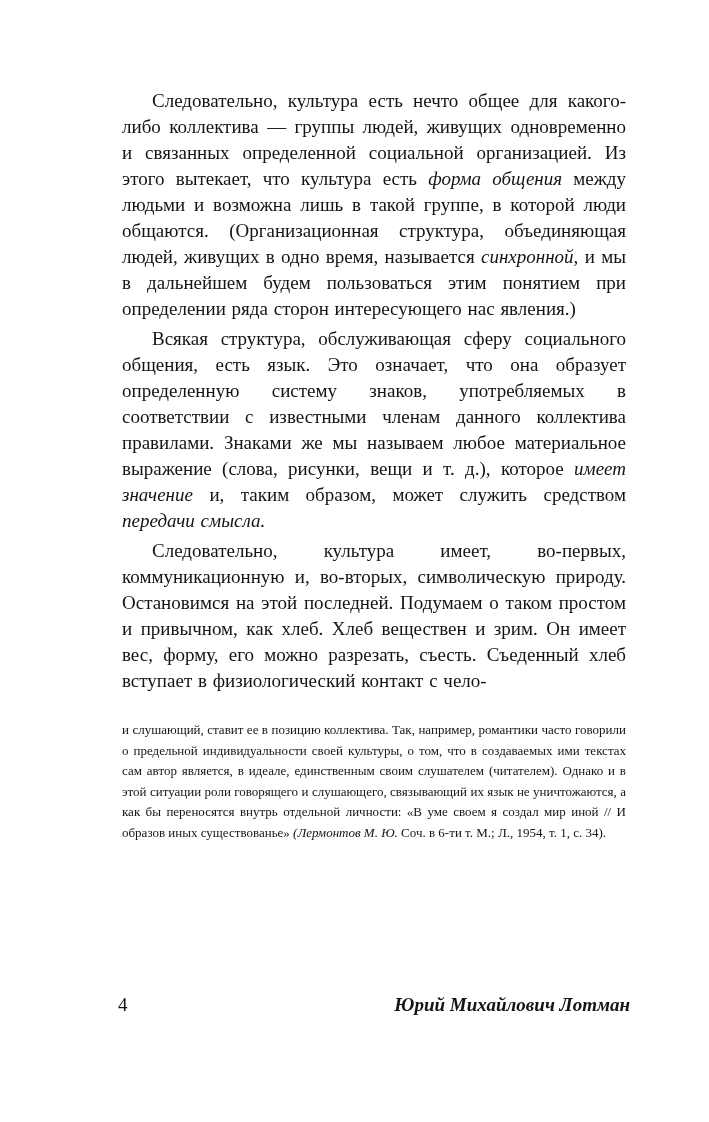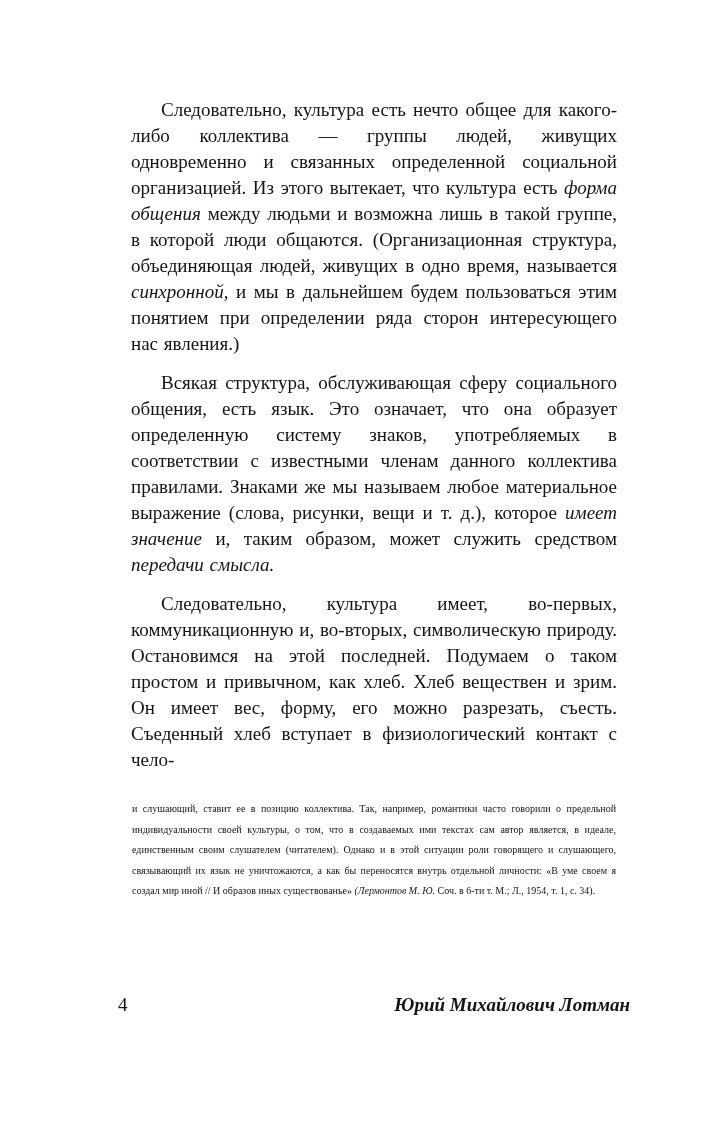--- a/index.html
+++ b/index.html
@@ -20,34 +20,34 @@
     background: #ffffff;
     overflow: hidden;
   }
   .text-block {
     position: absolute;
     left: 118px;
     top: 84px;
     width: 512px;
   }
   .para {
-    margin: 13px;
+    margin: 4px;
     font-size: 19px;
     line-height: 26px;
     text-align: justify;
     text-indent: 30px;
     word-spacing: 1px;
   }
   .it { font-style: italic; }
   .footnotes {
     margin-top: 26px;
   }
   .fn {
-    margin: 14px;
-    font-size: 10px;
+    margin: 4px;
+    font-size: 13px;
     line-height: 20.5px;
     text-align: justify;
   }
   .fn.indent { text-indent: 24px; }
   .page-footer {
     position: absolute;
     left: 118px;
     top: 994px;
     width: 512px;
     display: flex;

